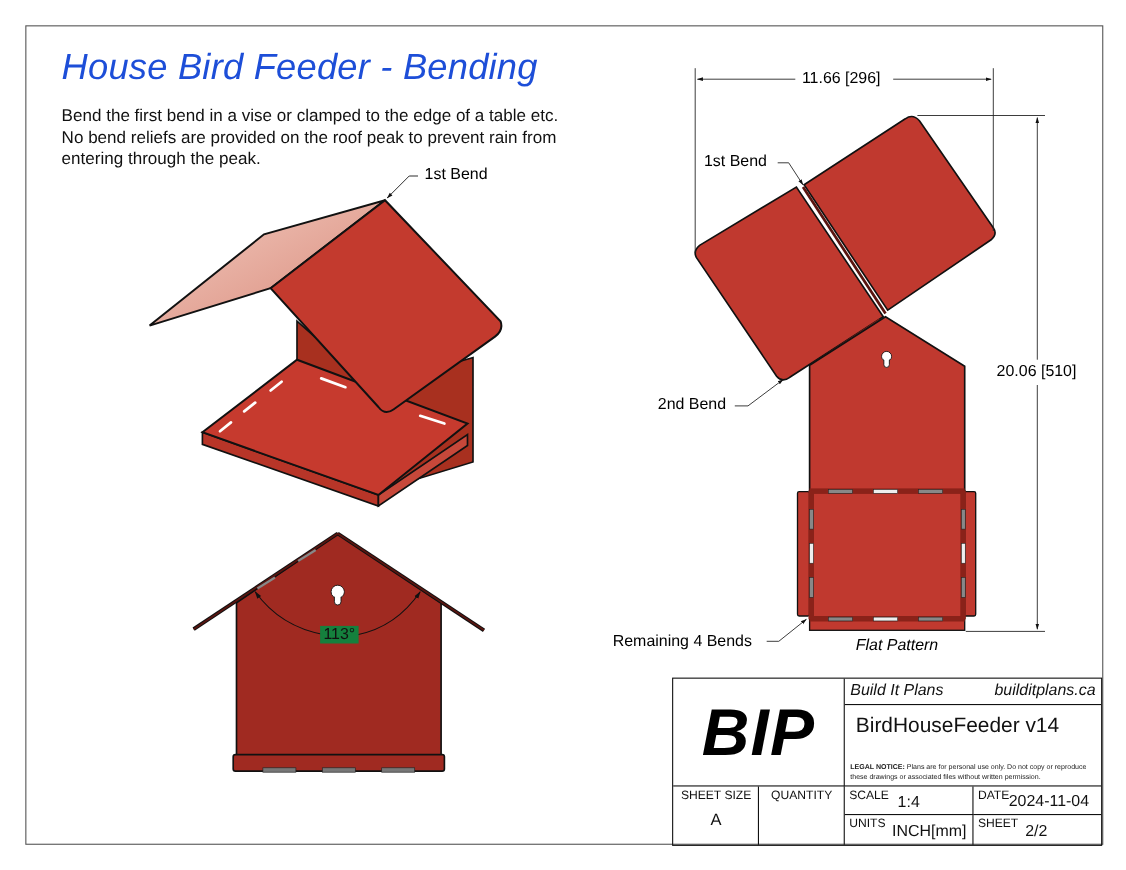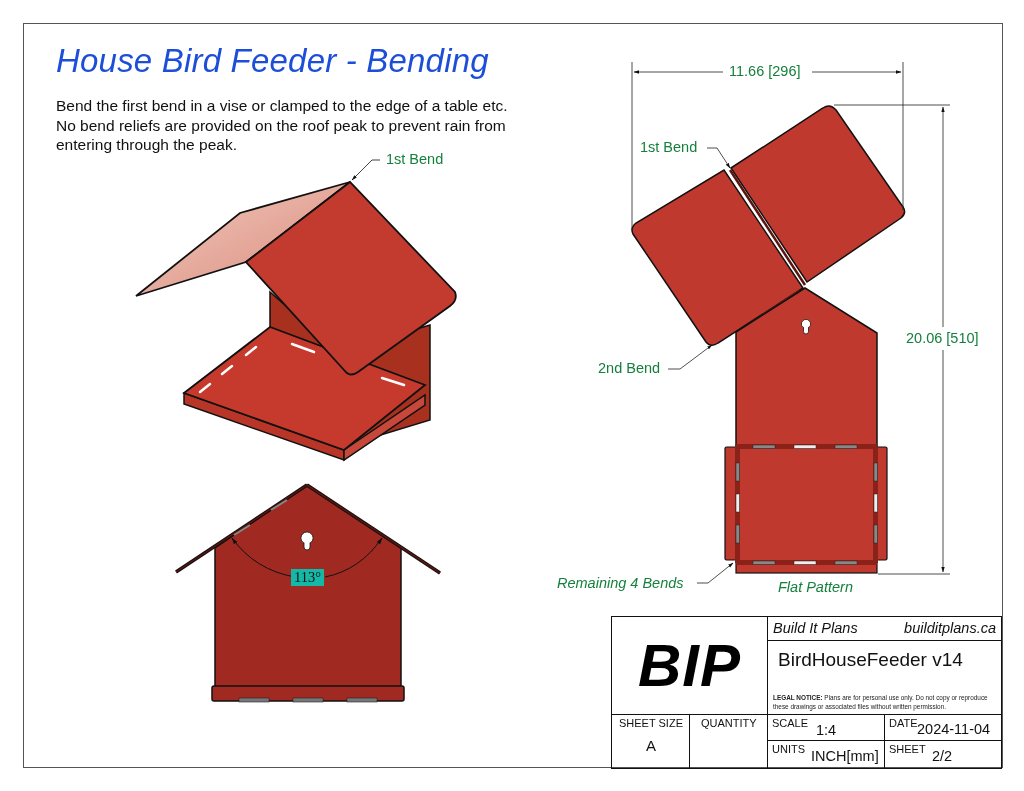--- a/index.html
+++ b/index.html
@@ -1,21 +1,21 @@
 <!DOCTYPE html>
 <html><head>
 <meta charset="utf-8">
 <style>
   html, body { margin: 0; padding: 0; background: #ffffff; }
   body { width: 1024px; height: 791px; position: relative; overflow: hidden; font-family: "Liberation Sans", sans-serif; color: #111; }
   .frame { position: absolute; left: 23px; top: 23px; width: 980px; height: 745px; border: 1px solid #555; box-sizing: border-box; }
   .title { position: absolute; left: 56px; top: 42px; font-size: 33px; font-style: italic; letter-spacing: 0.2px; color: #1d4ed8; white-space: nowrap; }
   .desc { position: absolute; left: 56px; top: 96px; width: 460px; font-size: 15.5px; line-height: 19.5px; color: #111; }
   svg.art { position: absolute; left: 0; top: 0; }
-  .lbl { position: absolute; font-size: 14.5px; color: #15803d; white-space: nowrap; }
+  .lbl { position: absolute; font-size: 14.5px; color: #000000; white-space: nowrap; }
   .lbl.it { font-style: italic; }
   
   .tb { position: absolute; left: 611px; top: 616px; width: 391px; height: 153px; border: 1.5px solid #111; box-sizing: border-box; }
   .tb .cell { position: absolute; box-sizing: border-box; }
   .tb .b-r { border-right: 1.5px solid #111; }
   .tb .b-b { border-bottom: 1.5px solid #111; }
   .logo { font-size: 60px; font-weight: bold; font-style: italic; letter-spacing: 1px; color: #000; text-align: center; }
   .small-cap { font-size: 11px; color: #111; }
   .legal { font-size: 6.4px; line-height: 9px; color: #222; }
 </style>
@@ -139,27 +139,27 @@
     <line x1="943" y1="107" x2="943" y2="327" stroke="#222" stroke-width="0.8" marker-start="url(#arr)"></line>
     <line x1="943" y1="350" x2="943" y2="572" stroke="#222" stroke-width="0.8" marker-end="url(#arr)"></line>
 
     <polyline points="707,148 717,148 730,168" fill="none" stroke="#222" stroke-width="0.8" marker-end="url(#arr)"></polyline>
     <polyline points="668,369 680,369 712,345" fill="none" stroke="#222" stroke-width="0.8" marker-end="url(#arr)"></polyline>
     <polyline points="697,583 708,583 733,563" fill="none" stroke="#222" stroke-width="0.8" marker-end="url(#arr)"></polyline>
   </g>
 </svg>
 
 <div class="lbl" style="left:386px; top:151px;">1st Bend</div>
-<div class="lbl" style="left:291px; top:569px; background:#14b8a6; padding:0 3px; color:#111;font-family:Liberation Serif, serif;">113°</div>
+<div class="lbl" style="left:291px; top:569px; background:#15803d; padding:0 3px; color:#111;">113°</div>
 
 <div class="lbl" style="left:726px; top:63px; background:#fff; padding:0 3px;">11.66 [296]</div>
 <div class="lbl" style="left:904px; top:330px; background:#fff; padding:0 2px;">20.06 [510]</div>
 <div class="lbl" style="left:640px; top:139px;">1st Bend</div>
 <div class="lbl" style="left:598px; top:360px;">2nd Bend</div>
-<div class="lbl" style="left:557px; top:575px;font-style:italic;">Remaining 4 Bends</div>
+<div class="lbl" style="left:557px; top:575px;">Remaining 4 Bends</div>
 <div class="lbl it" style="left:764px; top:579px;margin-left:14px;">Flat Pattern</div>
 
 <div class="tb">
 
   <div class="cell b-r b-b" style="left:0; top:0; width:156px; height:98px;">
     <div class="logo" style="position:absolute; left:0; right:0; top:14px;">BIP</div>
   </div>
 
   <div class="cell b-b" style="left:156px; top:0; width:233px; height:24px;">
     <span style="position:absolute; left:5px; top:3px; font-size:14.5px; font-style:italic;">Build It Plans</span>

